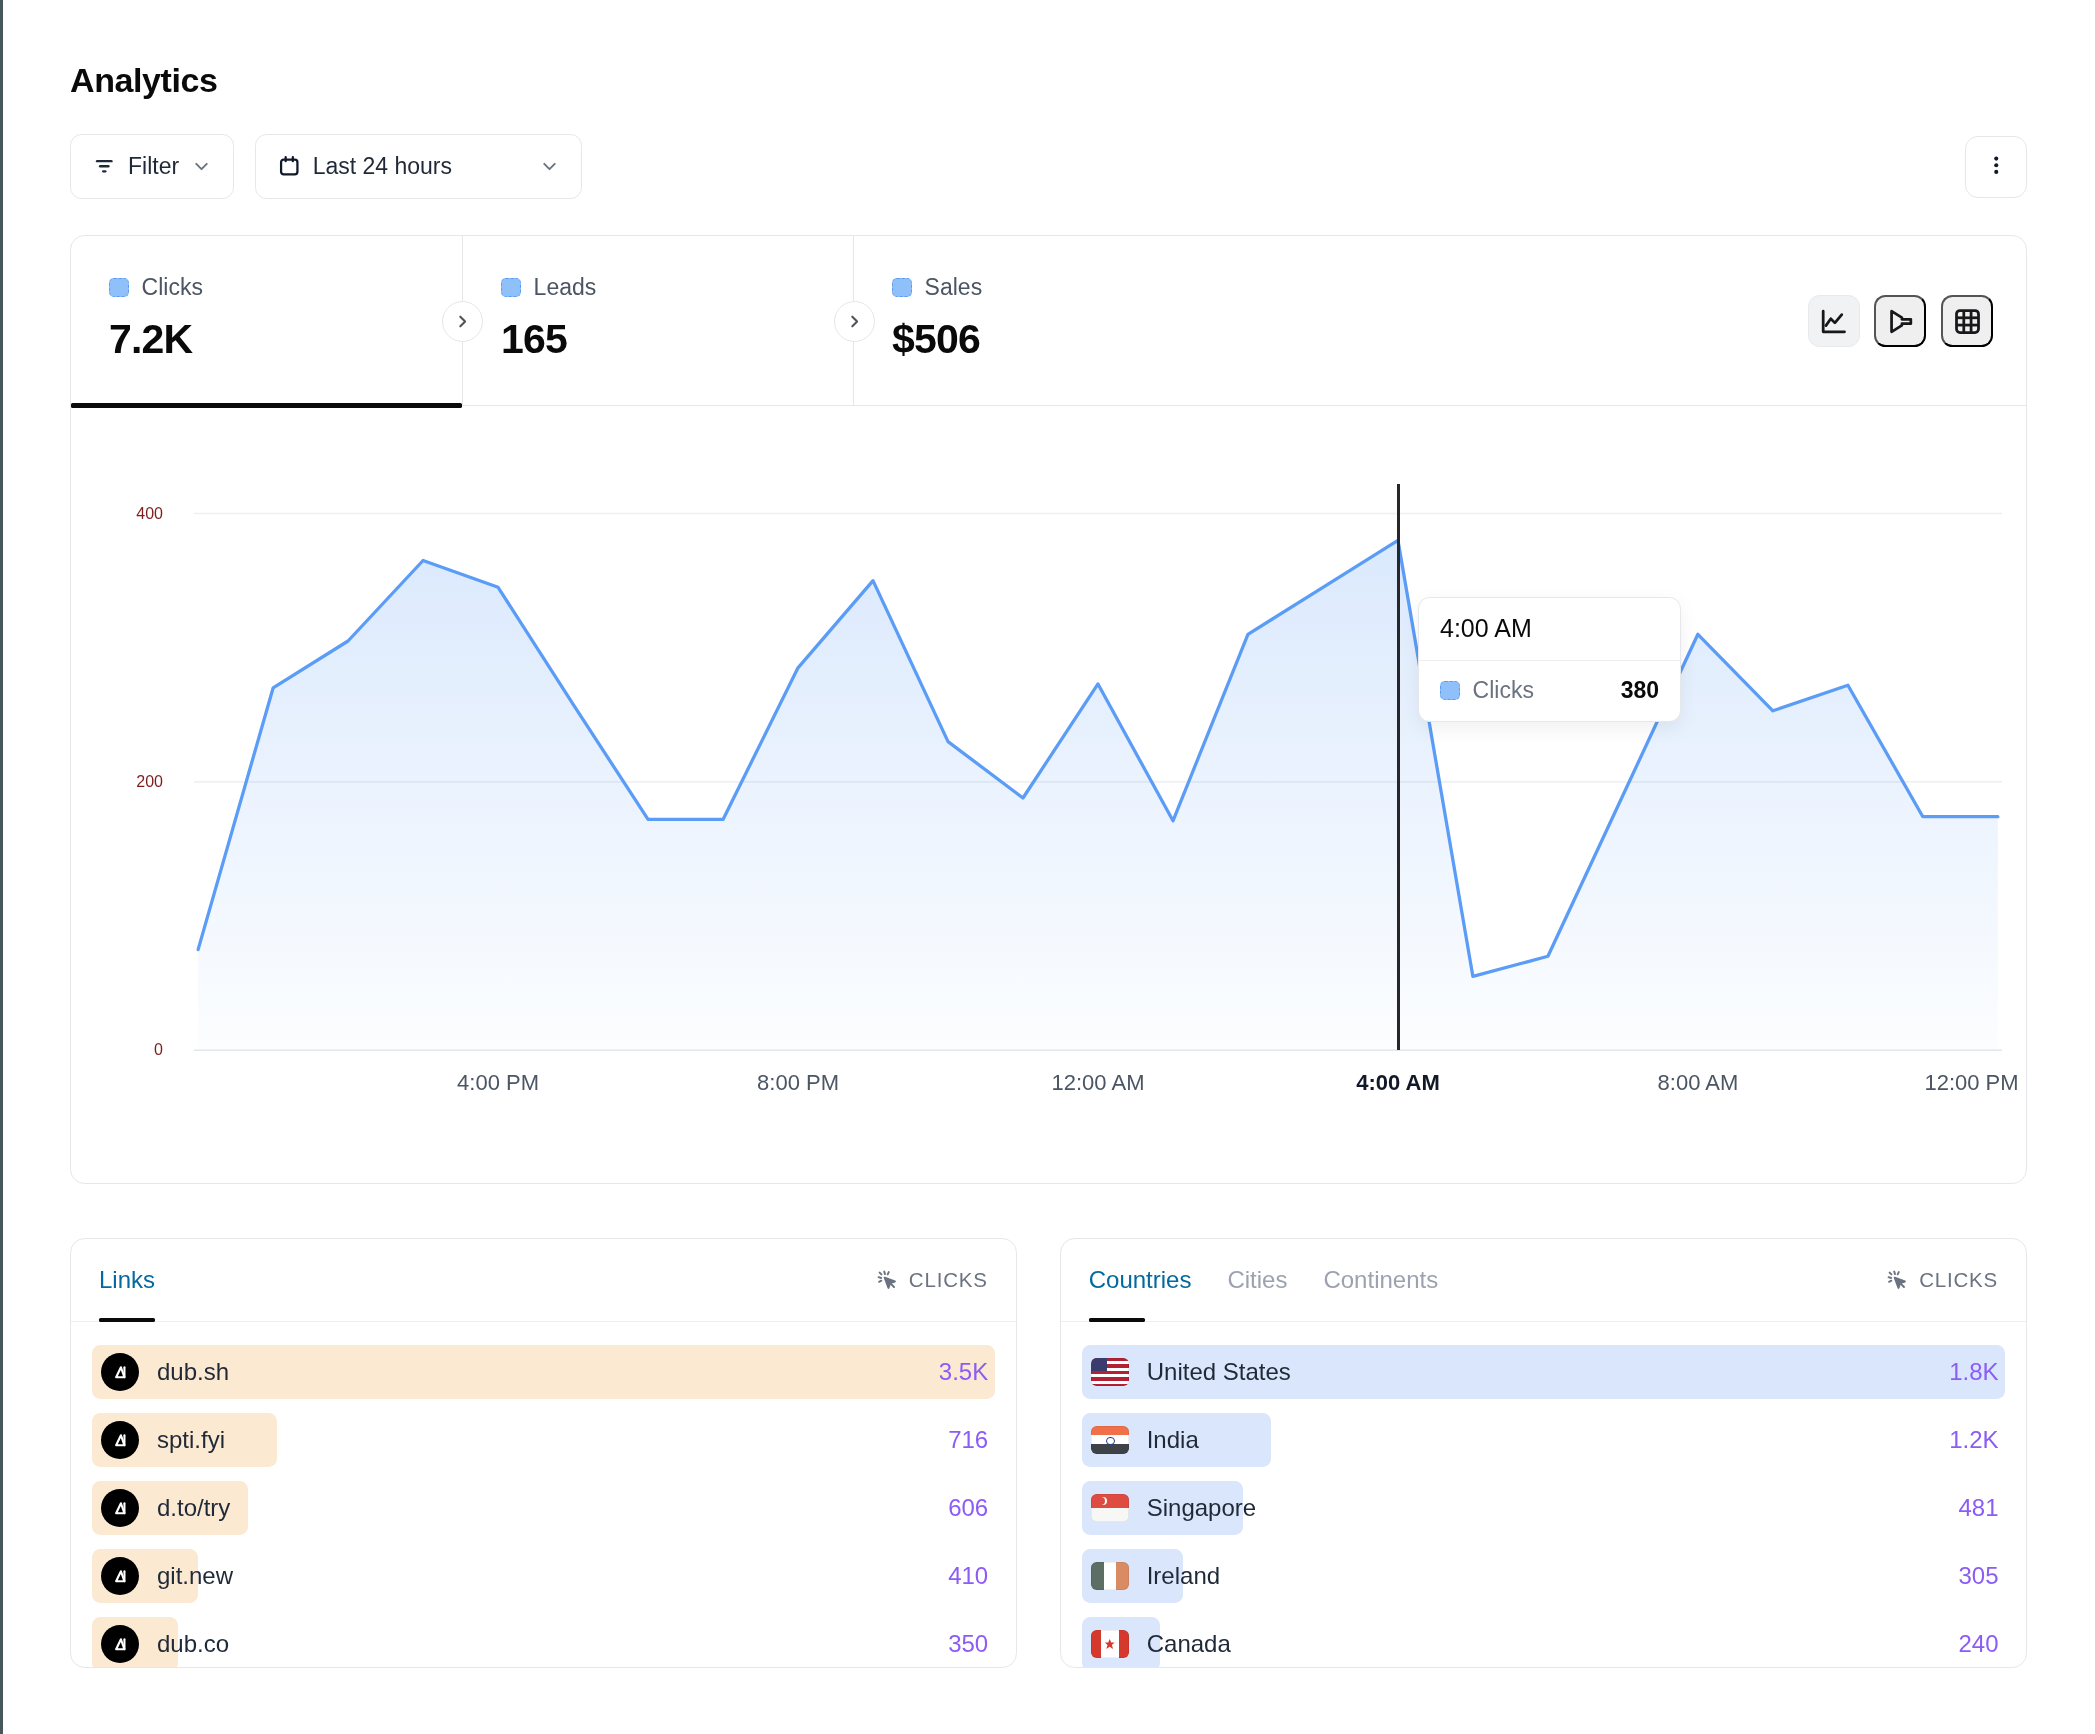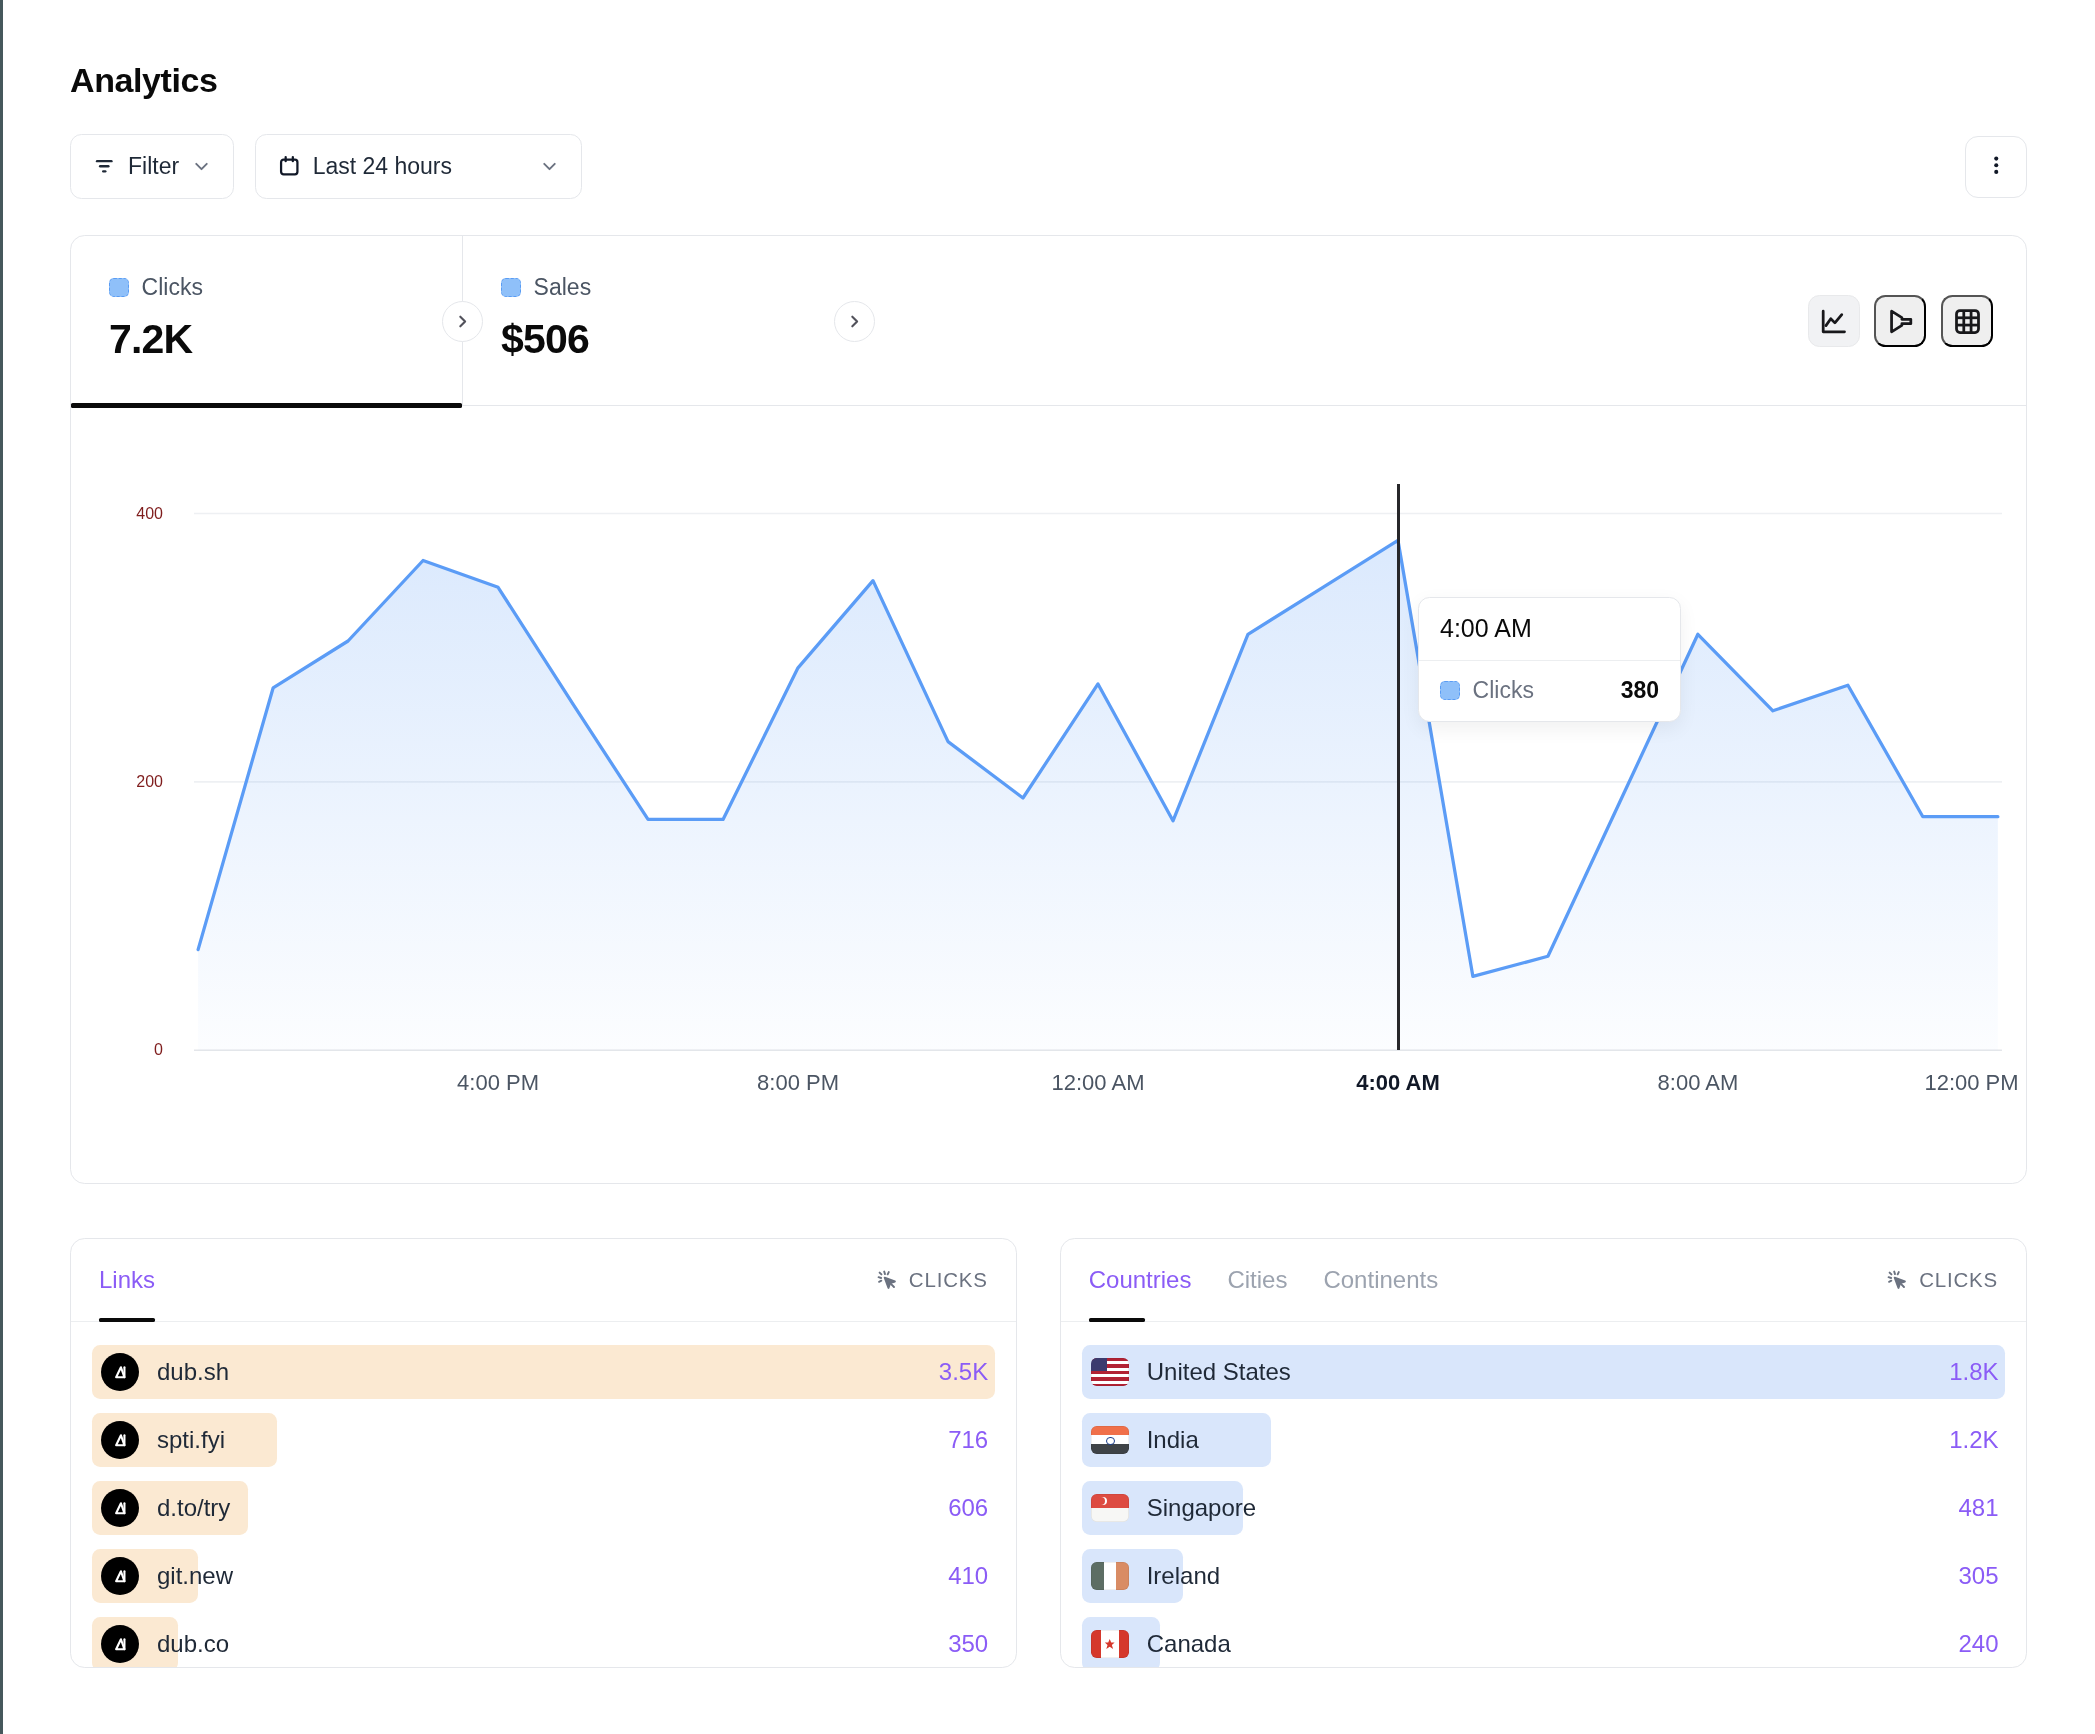--- a/index.html
+++ b/index.html
@@ -81,21 +81,21 @@
   .tooltip .tt-val { margin-left:auto; font-size:23px; font-weight:700; color:#0a0a0a; }
 
   
   .panels { margin-top:54px; display:flex; gap:43px; }
   .panel { border:1.2px solid #e5e7eb; border-radius:14.7px; background:#fff; height:430px; overflow:hidden; position:relative; }
   .panel.links { width:966px; }
   .panel.geo { width:987px; }
   .panel-head { height:83px; border-bottom:1.2px solid #eceef0; display:flex; align-items:center; padding:0 28px; position:relative; }
   .panel-tabs { display:flex; gap:36px; height:100%; align-items:center; }
   .panel-tab { font-size:24px; color:#9ca3af; position:relative; height:100%; display:flex; align-items:center; cursor:pointer; }
-  .panel-tab.active { color:#8b5cf6; font-weight:500; }
+  .panel-tab.active { color:#0369a1; font-weight:500; }
   .panel-tab.active::after { content:""; position:absolute; left:0; bottom:-0.8px; width:56px; height:4.1px; background:#0a0a0a; border-radius:1.6px; }
   .metric-chip { margin-left:auto; display:flex; align-items:center; gap:9.8px; color:#6b7280; font-size:20.5px; letter-spacing:0.8px; font-weight:500; }
   .rows { padding:23px 21px 0 21px; }
   .data-row { position:relative; height:54px; margin-bottom:14px; display:flex; align-items:center; cursor:pointer; }
   .bar { position:absolute; left:0; top:0; bottom:0; border-radius:8.2px; }
   .bar.peach { background:#fbe9d2; }
   .bar.blue { background:#d9e6fb; }
   .row-content { position:relative; z-index:1; display:flex; align-items:center; gap:18px; padding-left:9px; flex:1; }
   .row-label { font-size:24px; color:#1f2937; }
   .row-value { position:relative; z-index:1; margin-left:auto; font-size:24px; color:#8b5cf6; padding-right:6.5px; font-variant-numeric:tabular-nums; }
@@ -169,20 +169,27 @@
         <div class="label-row">
           <span class="sq"></span>
           <span>Clicks</span>
         </div>
         <div class="value">7.2K</div>
         <div class="active-underline"></div>
       </div>
       <div class="metric-tab">
         <div class="label-row">
           <span class="sq"></span>
+          <span>Leads</span>
+        </div>
+        <div class="value">165</div>
+      </div>
+      <div class="metric-tab">
+        <div class="label-row">
+          <span class="sq"></span>
           <span>Sales</span>
         </div>
         <div class="value">$506</div>
       </div>
 
       <button class="expand-btn one">
         <svg width="21" height="21" viewBox="0 0 24 24" fill="none" stroke="#52525b" stroke-width="2.4" stroke-linecap="round" stroke-linejoin="round">
             <polyline points="9.5 6.5 15 12 9.5 17.5"></polyline>
           </svg>
       </button>

